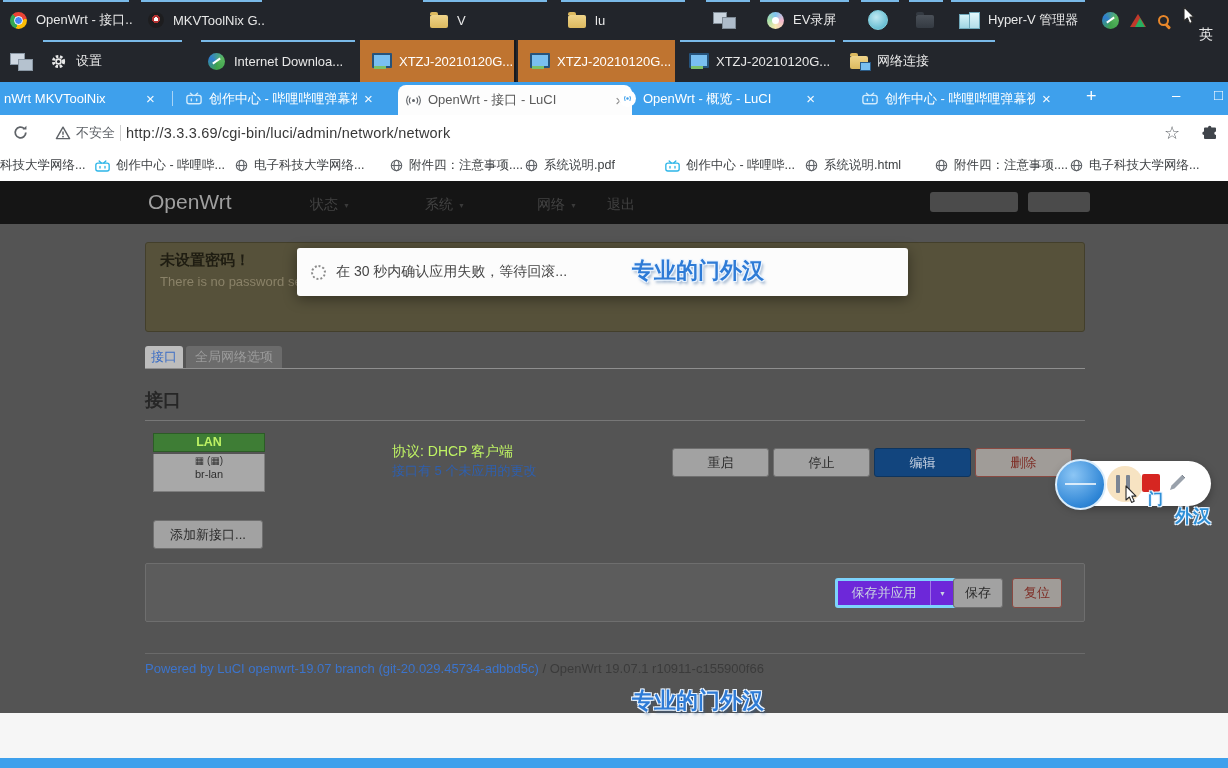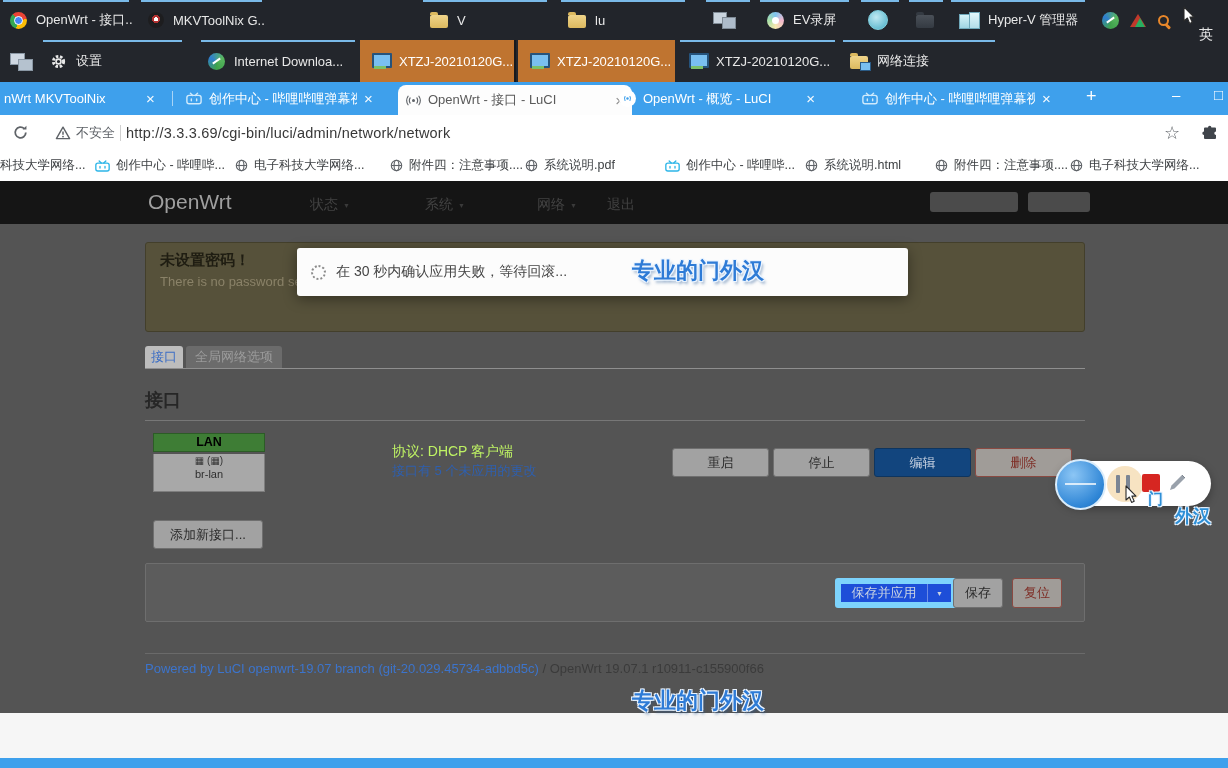--- a/index.html
+++ b/index.html
@@ -127,39 +127,39 @@
 
   .ltab{position:absolute;top:346px;height:22px;display:flex;align-items:center;justify-content:center;
         font-size:13px;border-radius:3px 3px 0 0;}
   .ltab.on{left:145px;width:38px;background:#bdbdbd;color:#3c6ec5;}
   .ltab.off{left:186px;width:96px;background:#6b6b6b;color:#9b9b9b;}
   .hline{position:absolute;left:145px;width:940px;height:1px;}
 
   .h2{position:absolute;left:145px;top:388px;font-size:18px;font-weight:bold;color:#262626;}
 
   .lancard{position:absolute;left:153px;top:433px;width:112px;}
-  .lanhead{height:19px;background:#3e7d35;border:1px solid #2c5c26;color:#000000;font-weight:bold;
+  .lanhead{height:19px;background:#3e7d35;border:1px solid #2c5c26;color:#bef264;font-weight:bold;
            font-size:12.5px;text-align:center;line-height:17px;}
   .lanbody{height:38px;background:#a8a8a8;border:1px solid #7e7e7e;border-top:none;text-align:center;color:#2e2e2e;}
   .lanicons{font-size:10px;color:#333;line-height:14px;margin-top:2px;}
   .landev{font-size:11px;line-height:13px;}
 
   .proto1{position:absolute;left:392px;top:443px;font-size:14px;color:#bef264;}
   .proto2{position:absolute;left:392px;top:462px;font-size:13px;color:#2e5fae;}
 
   .btn{position:absolute;height:29px;display:flex;align-items:center;justify-content:center;
        font-size:13px;border-radius:3px;}
   .btn-n{background:#a2a2a2;border:1px solid #6f6f6f;color:#2b2b2b;}
   .btn-e{background:#12457e;border:1px solid #0e355f;color:#c9d3e2;}
   .btn-d{background:#a09c98;border:1px solid #8a4a42;color:#7e2d25;}
 
   .pactions{position:absolute;left:145px;top:563px;width:940px;height:59px;background:#5c5c5c;
             border:1px solid #6e6e6e;border-radius:2px;}
-  .saveapply{position:absolute;left:835px;top:578px;width:122px;height:30px;background:#1d4ed8;
-             border:6px solid #7dd3fc;border-radius:3px;display:flex;color:#c9d3e2;font-size:13px;}
+  .saveapply{position:absolute;left:835px;top:578px;width:122px;height:30px;background:#6d28d9;
+             border:3px solid #7dd3fc;border-radius:3px;display:flex;color:#c9d3e2;font-size:13px;}
   .sa-label{flex:1;display:flex;align-items:center;justify-content:center;}
   .sa-caret{width:24px;border-left:1px solid rgba(255,255,255,.35);display:flex;align-items:center;
             justify-content:center;font-size:7px;}
 
   .fline{position:absolute;left:145px;top:653px;width:940px;height:1px;background:#6a6a6a;}
   .footer{position:absolute;left:145px;top:661px;font-size:13px;white-space:nowrap;}
   .flink{color:#3c74cc;}
   .fsuffix{color:#3b3b3b;}
 
   

